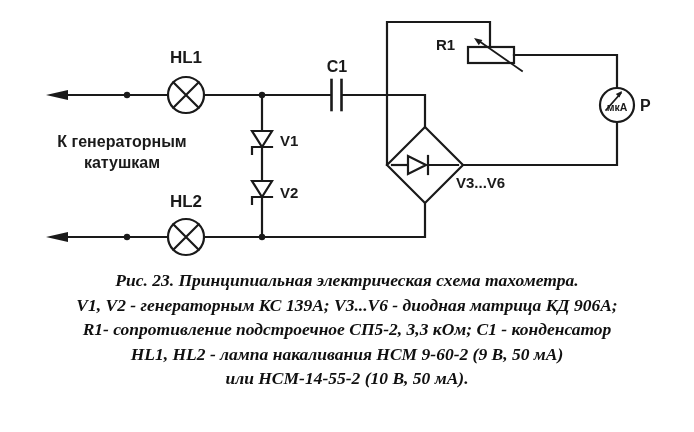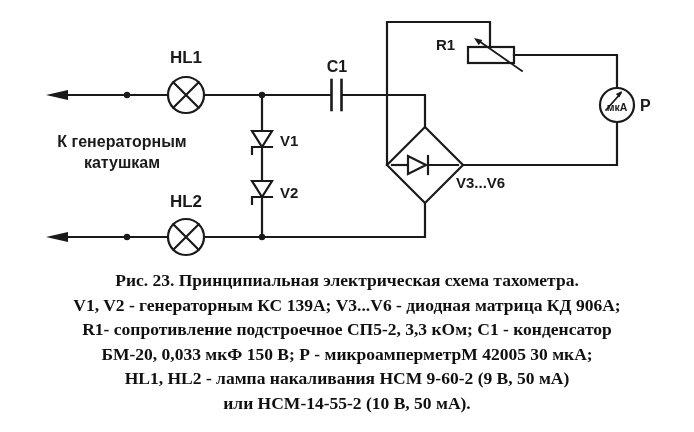--- a/index.html
+++ b/index.html
@@ -14,20 +14,21 @@
   }
   svg.schematic { display: block; }
   svg text {
     font-family: "Liberation Sans", sans-serif;
     font-weight: bold;
     fill: #1a1a1a;
   }
   .caption {
     text-align: center;
     font-family: "Liberation Serif", serif;
+    font-style: italic;
     font-weight: bold;
     font-size: 17.5px;
     line-height: 24.5px;
     color: #101010;
     padding: 2px 12px 0 12px;
   }
 </style>
 </head>
 <body>
 
@@ -124,18 +125,17 @@
       <text x="436" y="50" font-size="15">R1</text>
       <text x="617" y="111" text-anchor="middle" font-size="10.5">мкА</text>
       <text x="640" y="111" font-size="16">Р</text>
     </g>
   </svg>
 
   <div class="caption">
     <div class="cap-line">Рис. 23. Принципиальная электрическая схема тахометра.</div>
     <div class="cap-line">V1, V2 - генераторным КС 139А; V3...V6 - диодная матрица КД 906А;</div>
     <div class="cap-line">R1- сопротивление подстроечное СП5-2, 3,3 кОм; С1 - конденсатор</div>
-    <div class="cap-line">БМ-20, 0,033 мкФ 150 В; Р - микроамперметрМ 42005 30 мкА;</div>
     <div class="cap-line">HL1, HL2 - лампа накаливания НСМ 9-60-2 (9 В, 50 мА)</div>
     <div class="cap-line">или НСМ-14-55-2 (10 В, 50 мА).</div>
   </div>
 
 </div>
 
 </body></html>

